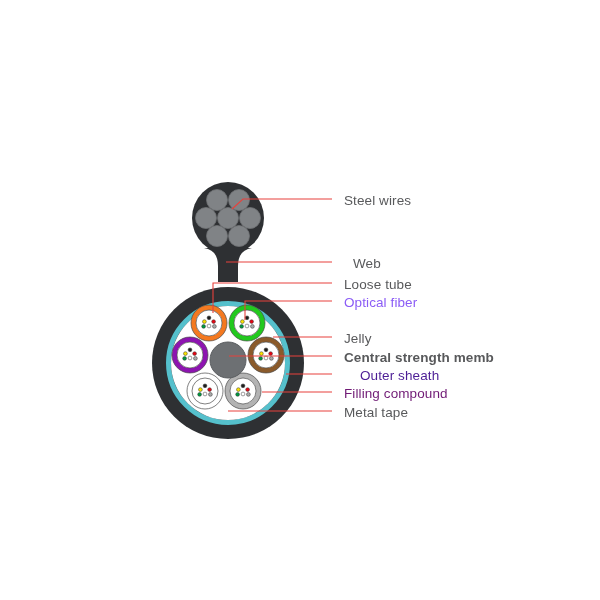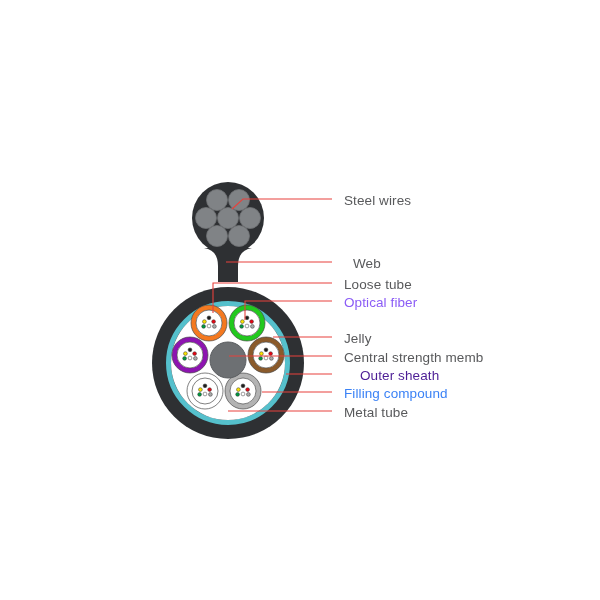--- a/index.html
+++ b/index.html
@@ -159,19 +159,19 @@
         <polyline points="332,411 228,411" fill="none" stroke="#e8413c" stroke-width="1.1"></polyline>
       </g>
   </svg>
 
   <div id="labels-layer">
       <div class="callout-label" style="left: 344px; top: 193px; color: rgb(88, 89, 91);">Steel wires</div>
       <div class="callout-label" style="left: 344px; top: 256px; color: rgb(88, 89, 91); margin-left: 9px;">Web</div>
       <div class="callout-label" style="left: 344px; top: 277px; color: rgb(88, 89, 91);">Loose tube</div>
       <div class="callout-label" style="left: 344px; top: 295px; color: #8b5cf6;">Optical fiber</div>
       <div class="callout-label" style="left: 344px; top: 331px; color: rgb(88, 89, 91);">Jelly</div>
-      <div class="callout-label" style="left: 344px; top: 350px; color: rgb(88, 89, 91);">Central strength memb</div>
+      <div class="callout-label" style="left: 344px; top: 350px; color: rgb(88, 89, 91); font-weight: bold;">Central strength memb</div>
       <div class="callout-label" style="left: 360px; top: 368px; color: #4c1d95;">Outer sheath</div>
-      <div class="callout-label" style="left: 344px; top: 386px; color: #3b82f6;">Filling compound</div>
-      <div class="callout-label" style="left: 344px; top: 405px; color: rgb(88, 89, 91);">Metal tube</div>
+      <div class="callout-label" style="left: 344px; top: 386px; color: #701a75;">Filling compound</div>
+      <div class="callout-label" style="left: 344px; top: 405px; color: rgb(88, 89, 91);">Metal tape</div>
     </div>
 
 </div>
 
 </body></html>

